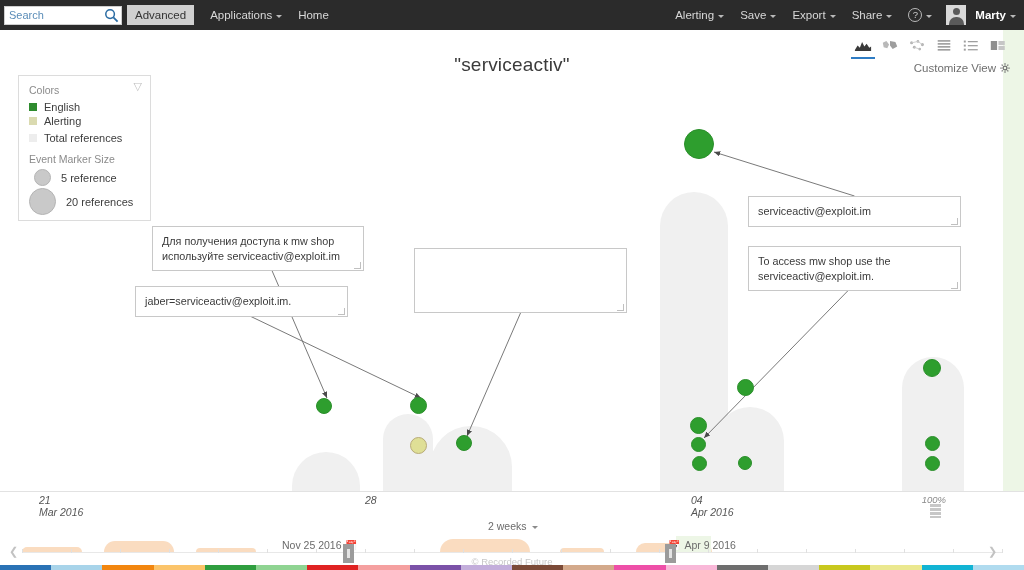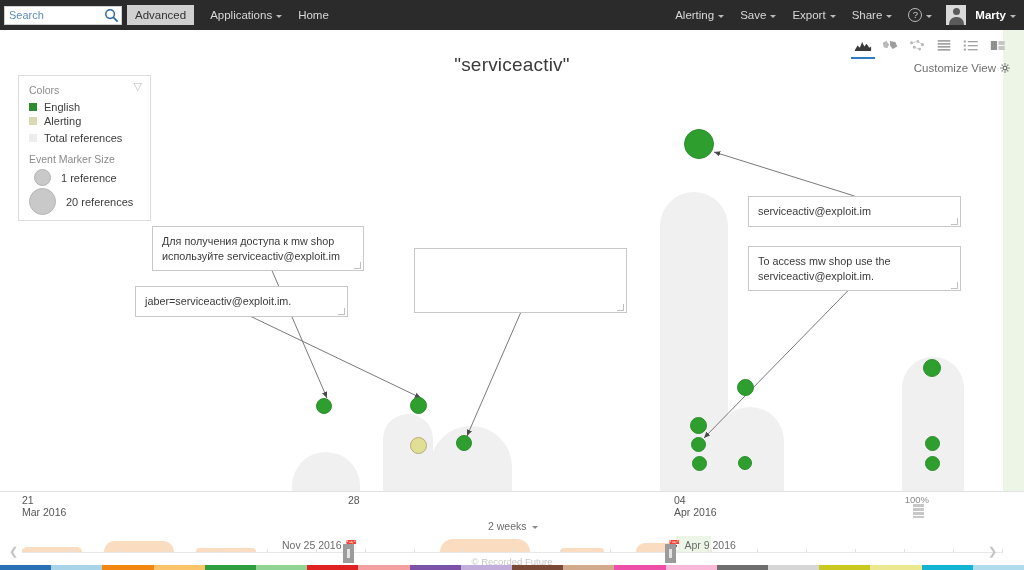--- a/index.html
+++ b/index.html
@@ -143,21 +143,21 @@
     font-size: 10.8px; color: #3a3a3a; line-height: 14.5px;
     padding: 7px 9px; cursor: pointer;
   }
   .callout .rs {
     position: absolute; right: 2px; bottom: 1px; width: 7px; height: 7px;
     border-right: 1px solid #c0c0c0; border-bottom: 1px solid #c0c0c0;
     transform: skewX(-0deg);
   }
 
   
-  .axisrow { position: absolute; left: 0; top: 492px; width: 932px; height: 32px; }
+  .axisrow { position: absolute; left: 17px; top: 492px; width: 932px; height: 32px; font-style: italic; }
   .tick { position: absolute; font-size: 10.5px; color: #555; line-height: 12px; }
   .pctlabel {
     position: absolute; right: 3px; top: 2px; font-size: 9.5px; color: #8b8b8b;
   }
   .zoomslider {
     position: absolute; right: 8px; top: 12px; width: 11px; height: 40px;
     background: #cfcfcf;
     background-image: repeating-linear-gradient(to bottom,
       #c7c7c7 0px, #c7c7c7 3px, #ffffff 3px, #ffffff 4px);
     cursor: pointer;
@@ -348,21 +348,21 @@
         <span class="sw" style="background:#dadab0"></span>
         <span>Alerting</span>
       </div>
       <div class="legend-row" style="margin-top:4px;">
         <span class="sw total"></span>
         <span>Total references</span>
       </div>
       <div class="legend-sub">Event Marker Size</div>
       <div class="size-row">
         <span class="bubble" style="width:17px;height:17px;margin-left:5px;"></span>
-        <span class="size-label">1 reference</span>
+        <span class="size-label">5 reference</span>
       </div>
       <div class="size-row">
         <span class="bubble" style="width:27px;height:27px;"></span>
         <span class="size-label">20 references</span>
       </div>
     </div>
 
     <div id="humps">
         <div class="hump" style="left: 292px; width: 68px; height: 40px; border-radius: 34px 34px 0px 0px;"></div>
         <div class="hump" style="left: 383px; width: 50px; height: 78px; border-radius: 25px 25px 0px 0px;"></div>

